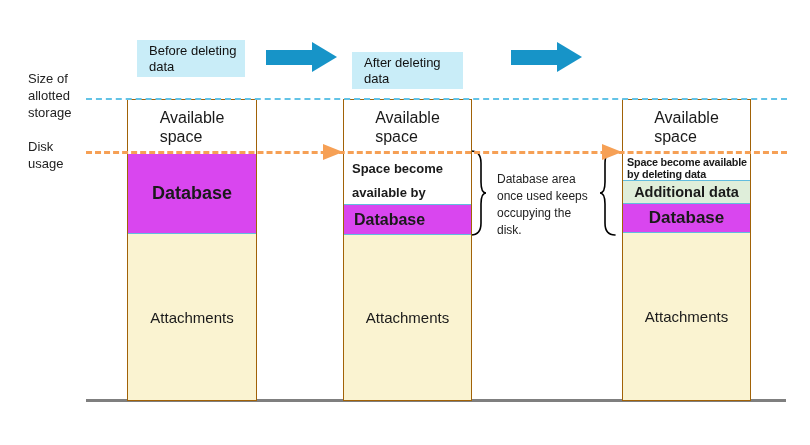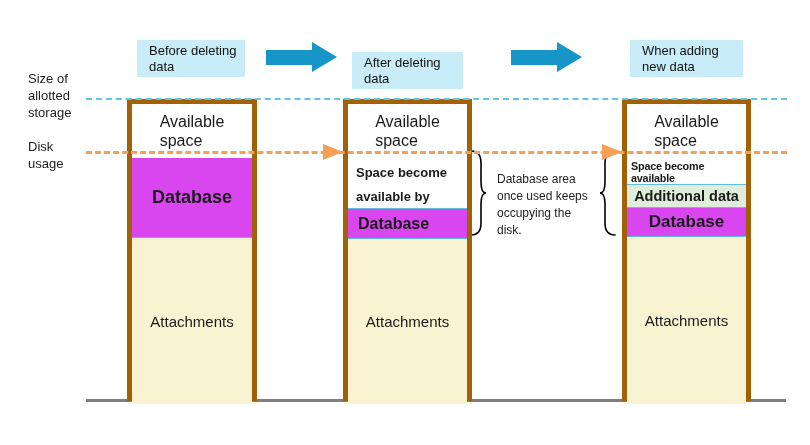--- a/index.html
+++ b/index.html
@@ -27,21 +27,21 @@
   
   .line-allotted{position:absolute;left:86px;top:98px;width:701px;height:0;
     border-top:2px dashed #63c3e6;z-index:5;}
   .line-usage{position:absolute;left:86px;top:151px;width:701px;height:0;
     border-top:3px dashed #f6a055;z-index:5;}
   .usage-head{position:absolute;width:0;height:0;top:144px;z-index:6;
     border-top:8px solid transparent;border-bottom:8px solid transparent;border-left:20px solid #f6a055;}
 
   
   .bar{position:absolute;top:99px;height:302px;box-sizing:border-box;
-    border:5px solid #a16207;background:#fff;z-index:1;}
+    border:1px solid #a16207;background:#fff;z-index:1;}
   .sec{box-sizing:border-box;display:flex;align-items:center;justify-content:center;
     text-align:left;overflow:hidden;}
   .sec.topline{border-top:1px solid #62bcde;}
   .sec-available{font-size:16px;line-height:19px;}
   .sec-db{background:#d946ef;font-weight:bold;}
   .sec-att{background:#faf3d1;font-size:15px;}
   .sec-green{background:#dfeeda;font-weight:bold;font-size:14.5px;}
   .sec-freed2{font-weight:bold;font-size:13px;line-height:24px;
     justify-content:flex-start;align-items:flex-start;padding:3px 0 10px 8px;}
   .sec-freed3{font-weight:bold;font-size:10.8px;line-height:12px;letter-spacing:-0.2px;
@@ -57,22 +57,20 @@
 </style>
 </head>
 <body>
 
 <div id="canvas">
 
   <div class="hdr pre" style="left:137px;width:108px;">Before deleting
 data</div>
   <div class="hdr pre" style="left:352px;width:111px;margin-top:12px;">After deleting
 data</div>
-  <div class="hdr pre" style="left:630px;width:113px;">When adding
-new data</div>
 
   <div class="flow-arrow" style="left:266px;">
     <div class="body"></div>
     <div class="head"></div>
   </div>
   <div class="flow-arrow" style="left:511px;">
     <div class="body"></div>
     <div class="head"></div>
   </div>
 

